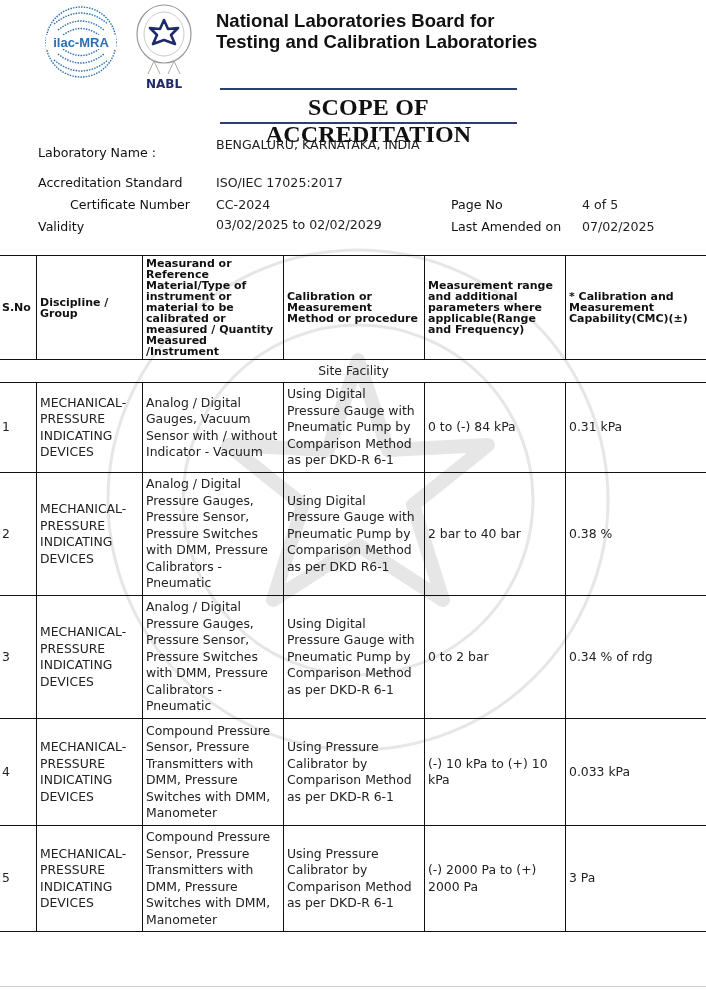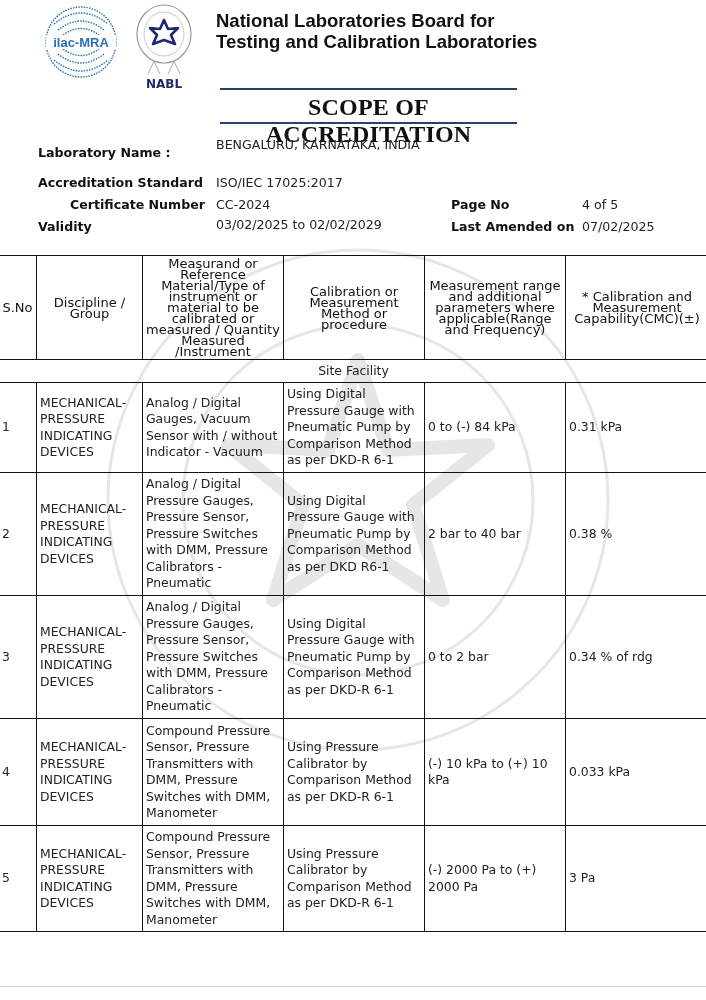--- a/index.html
+++ b/index.html
@@ -3,25 +3,25 @@
 <meta charset="utf-8">
 <style>
   html, body { margin: 0; padding: 0; background: #ffffff; }
   body { width: 706px; height: 1000px; position: relative; overflow: hidden; font-family: "DejaVu Sans", sans-serif; color: #111; }
   .logo-ilac { position: absolute; left: 44px; top: 4px; width: 74px; height: 76px; }
   .logo-nabl { position: absolute; left: 132px; top: 4px; width: 64px; height: 86px; }
   .org-title { position: absolute; left: 216px; top: 10px; font-family: "Liberation Sans", sans-serif; font-weight: bold; font-size: 18.5px; line-height: 21px; color: #111; }
   .scope-wrap { position: absolute; left: 220px; top: 88px; width: 297px; height: 32px; border-top: 2px solid #2b3f73; border-bottom: 2px solid #2b3f73; }
   .scope-title { position: absolute; left: 0; right: 0; top: 4px; text-align: center; font-family: "Liberation Serif", serif; font-weight: bold; font-size: 24px; letter-spacing: 0.2px; color: #111; }
   .info { position: absolute; font-size: 12.6px; color: #222; }
-  .info .lbl { font-weight: bold; font-family: "DejaVu Sans", sans-serif; color: #111; }
+  .info .lbl { font-weight: normal; font-family: "DejaVu Sans", sans-serif; color: #111; }
   .watermark { position: absolute; left: 98px; top: 240px; width: 520px; height: 520px; opacity: 0.14; pointer-events: none; }
   table.scope { position: absolute; left: -2px; top: 255px; width: 710px; border-collapse: collapse; table-layout: fixed; }
   table.scope th, table.scope td { border: 1.6px solid #111; padding: 2px 3px; vertical-align: middle; }
-  table.scope th { font-size: 13px; font-weight: normal; text-align: center; line-height: 11px; color: #111; height: 58px; }
+  table.scope th { font-size: 11px; font-weight: bold; text-align: left; line-height: 11px; color: #111; height: 58px; }
   table.scope td { font-size: 12.4px; line-height: 16.5px; color: #222; text-align: left; }
   td.site { text-align: center !important; font-size: 12.6px; height: 18px; padding: 2px; }
   .footer-line { position: absolute; left: 0; right: 0; top: 986px; height: 1px; background: #d0d0d0; }
 </style>
 </head>
 <body>
 
 <div class="logo-ilac">
   <svg width="74" height="76" viewBox="0 0 74 76">
     <g fill="none" stroke="#2a6fb5" stroke-width="1.4" stroke-dasharray="1.5 1.2">

